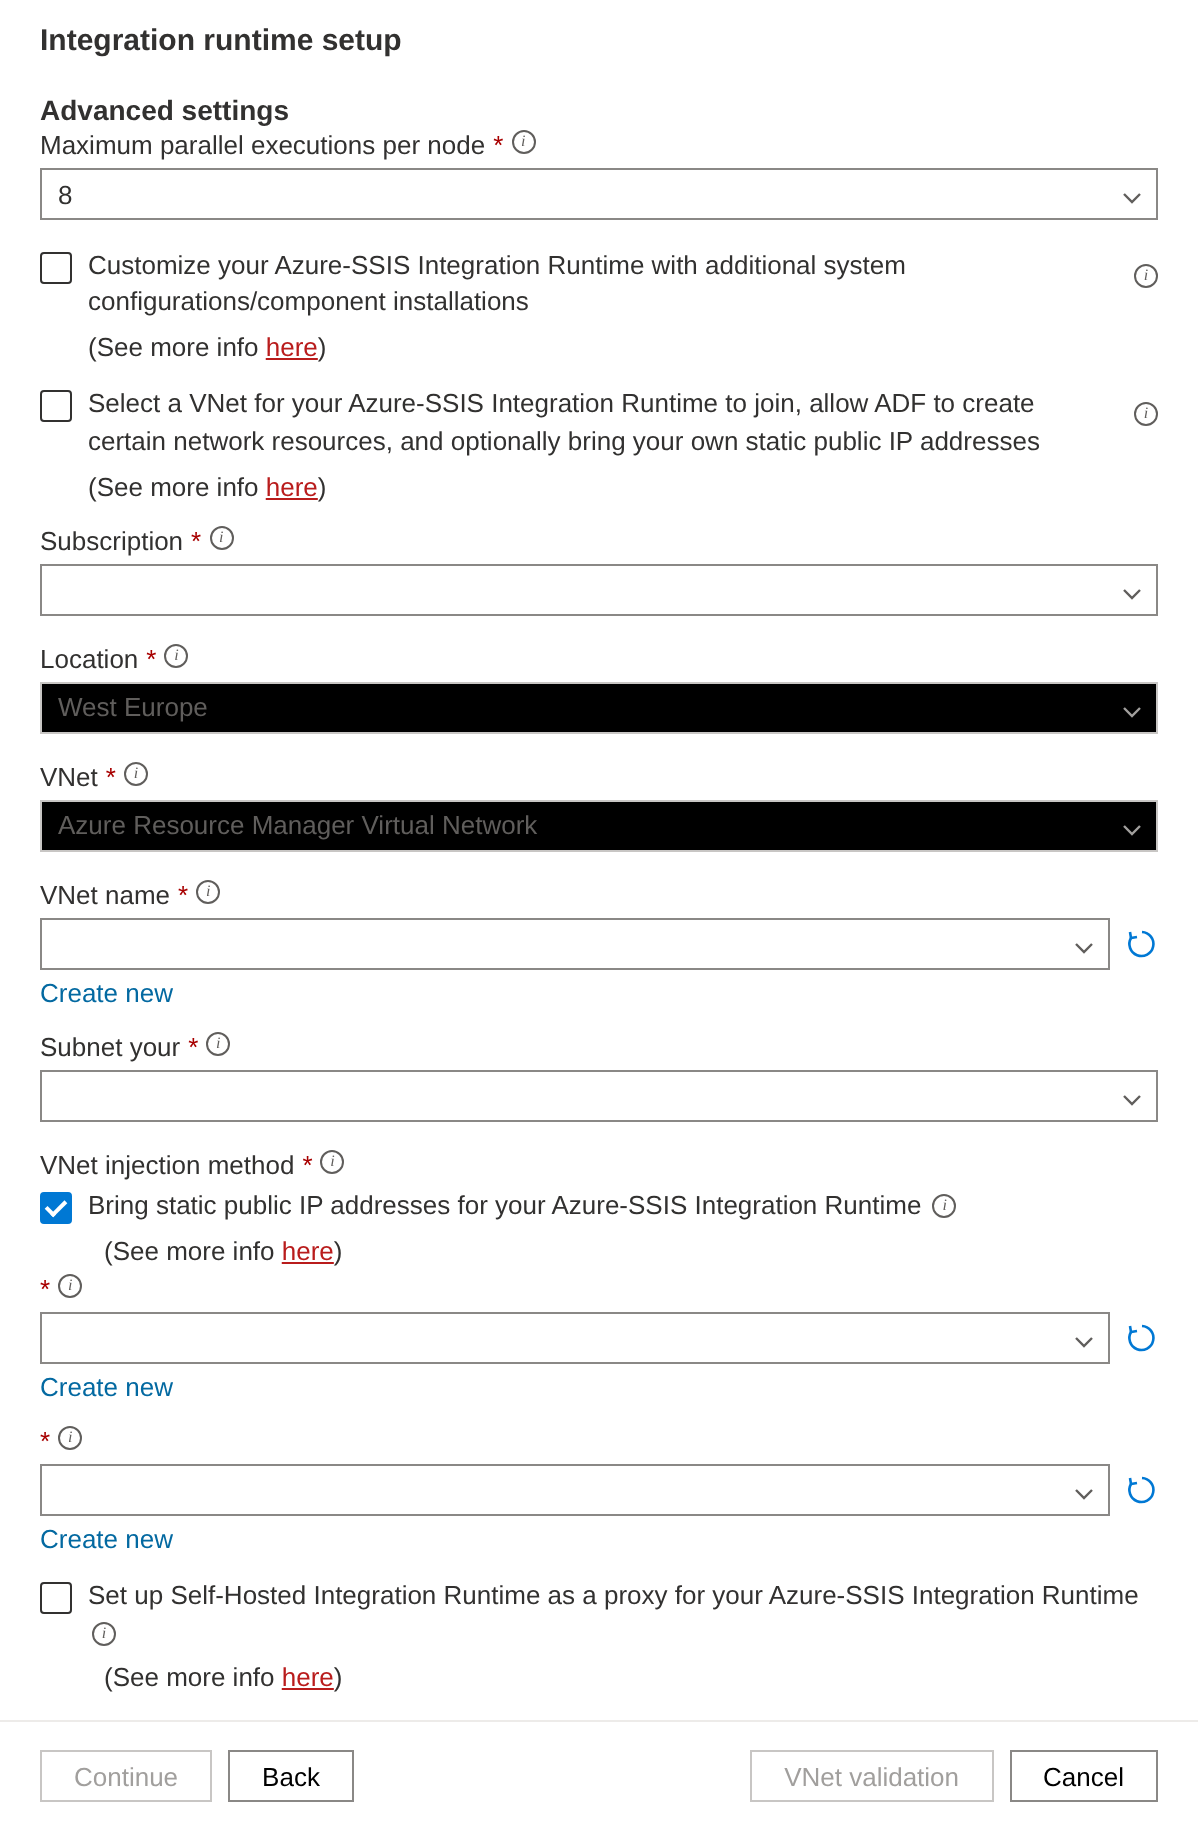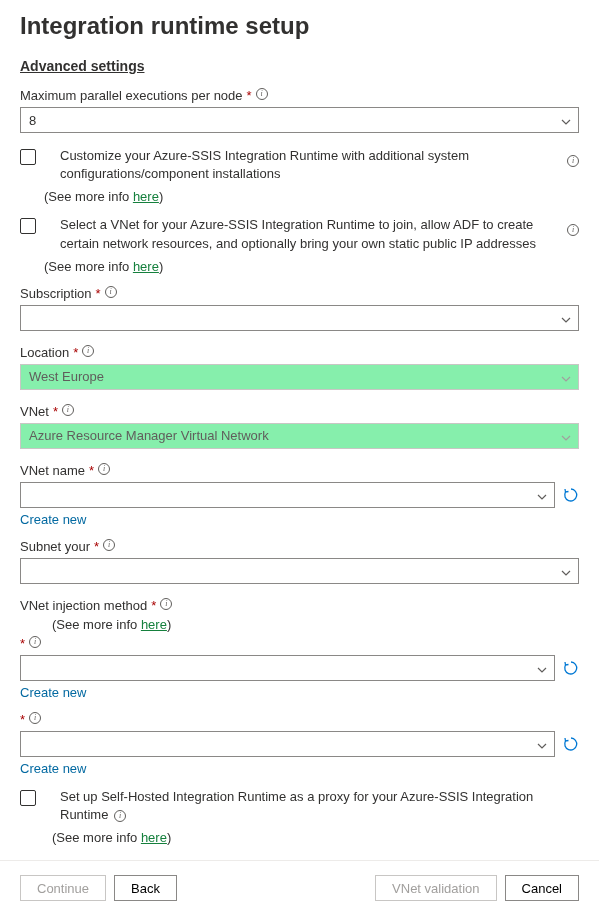--- a/index.html
+++ b/index.html
@@ -6,71 +6,71 @@
 body {
   font-family: "Segoe UI", -apple-system, sans-serif;
   font-size: 13px;
   color: #323130;
   background: #fff;
   width: 599px;
   height: 915px;
   position: relative;
 }
 .content { padding: 12px 20px 0 20px; }
-h1 { font-size: 24px; font-weight: 600; margin-bottom: 18px; }
-h2 { font-size: 14px; font-weight: 700; margin-bottom: 14px; text-decoration: underline; }
+h1 { font-size: 15px; font-weight: 600; margin-bottom: 18px; }
+h2 { font-size: 14px; font-weight: 700; margin-bottom: 2px; }
 .field-label { font-size: 13px; margin-bottom: 4px; display: flex; align-items: flex-start; gap: 4px; }
 .req { color: #a80000; }
 .info-icon {
   display: inline-flex; align-items: center; justify-content: center;
   width: 12px; height: 12px; border: 1px solid #605e5c; border-radius: 50%;
   font-size: 8px; color: #605e5c; font-style: italic; font-family: Georgia, serif;
   line-height: 1;
 }
 .select {
   width: 100%; height: 26px; border: 1px solid #8a8886; background: #fff;
   font: inherit; padding: 0 24px 0 8px; appearance: none; position: relative;
   color: #323130;
 }
-.select.disabled { background: #86efac; color: #605e5c; border-color: #c8c6c4; }
+.select.disabled { background: #000000; color: #605e5c; border-color: #c8c6c4; }
 .select-wrap { position: relative; margin-bottom: 14px; }
 .select-wrap.with-refresh { display: flex; align-items: center; gap: 8px; }
 .select-wrap.with-refresh .select-inner { flex: 1; position: relative; }
 .select-inner { position: relative; }
 .chevron {
   position: absolute; right: 8px; top: 50%; transform: translateY(-50%);
   width: 10px; height: 10px; pointer-events: none;
 }
 .chevron svg { width: 10px; height: 10px; }
 .refresh-btn {
   width: 16px; height: 16px; background: none; border: none; cursor: pointer;
   display: inline-flex; align-items: center; justify-content: center; color: #0078d4;
   padding: 0;
 }
 .refresh-btn svg { width: 16px; height: 16px; }
 .checkbox-row {
-  display: flex; align-items: flex-start; gap: 24px; margin-bottom: 6px;
+  display: flex; align-items: flex-start; gap: 8px; margin-bottom: 6px;
   padding-right: 28px; position: relative;
 }
 .checkbox-row .info-right {
   position: absolute; right: 0; top: 8px;
 }
 .checkbox {
   width: 16px; height: 16px; border: 1px solid #323130; border-radius: 2px;
   flex-shrink: 0; margin-top: 2px; display: inline-flex; align-items: center;
   justify-content: center; background: #fff;
 }
 .checkbox.checked { background: #0078d4; border-color: #0078d4; }
 .checkbox.checked::after {
   content: ""; width: 4px; height: 8px; border: solid #fff;
   border-width: 0 2px 2px 0; transform: rotate(45deg); margin-top: -2px;
 }
 .checkbox-text { font-size: 13px; line-height: 1.4; }
 .see-more { font-size: 13px; color: #323130; margin-left: 24px; margin-bottom: 12px; }
-.see-more a, .link { color: #15803d; text-decoration: underline; cursor: pointer; }
+.see-more a, .link { color: #b91c1c; text-decoration: underline; cursor: pointer; }
 .create-new { color: #0369a1; font-size: 13px; margin-top: -10px; margin-bottom: 12px; cursor: pointer; }
 .tight { margin-bottom: 4px; }
 .footer {
   position: absolute; bottom: 0; left: 0; right: 0;
   border-top: 1px solid #edebe9; padding: 14px 20px;
   display: flex; gap: 8px; 
 }
 .footer-spacer { flex: 1; }
 .btn {
   height: 26px; padding: 0 16px; font: inherit; font-size: 13px;
@@ -194,20 +194,27 @@
           </svg></span>
     </div>
   </div>
 
   <div class="field-label">
     <span>VNet injection method</span>
     <span class="req">*</span>
     <span class="info-icon">i</span>
   </div>
 
+  <div class="checkbox-row">
+    <span class="checkbox checked"></span>
+    <span class="checkbox-text">
+      <span>Bring static public IP addresses for your Azure-SSIS Integration Runtime</span>
+      <span class="info-icon inline-info">i</span>
+    </span>
+  </div>
   <div class="see-more tight" style="margin-left:32px;">
     <span>(See more info </span><a class="link">here</a><span>)</span>
   </div>
 
   <div class="field-label">
     <span class="req">*</span>
     <span class="info-icon">i</span>
   </div>
   <div class="select-wrap with-refresh">
     <div class="select-inner">

